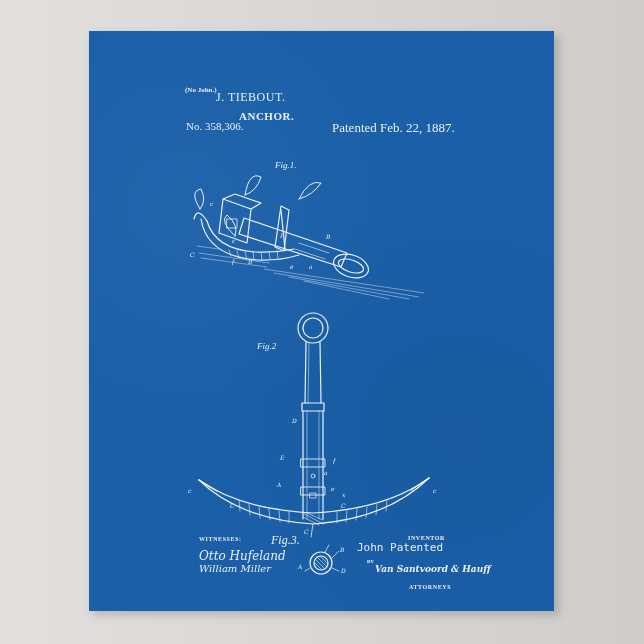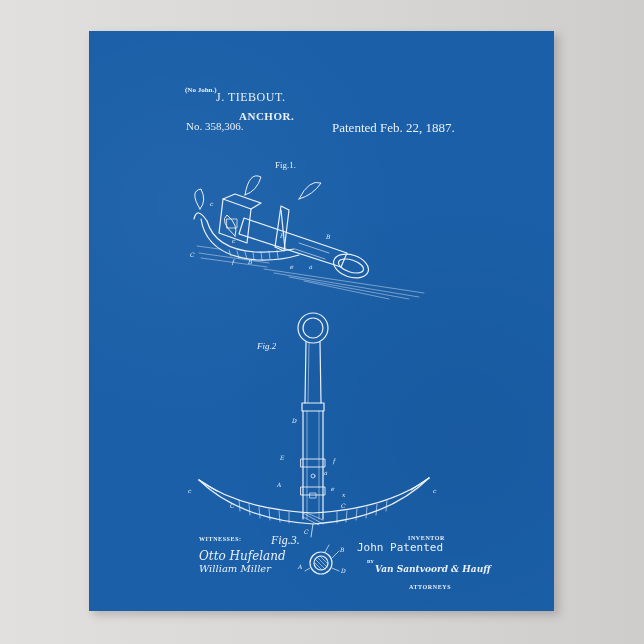--- a/index.html
+++ b/index.html
@@ -19,21 +19,21 @@
       radial-gradient(circle at 20% 30%, rgba(255,255,255,0.04) 0, transparent 40%),
       radial-gradient(circle at 80% 70%, rgba(0,0,0,0.05) 0, transparent 45%);
     overflow:hidden;
   }
   .txt { position:absolute; color:#e9f0f8; white-space:nowrap; }
   .nomodel { left:96px; top:55px; font-size:7px; font-weight:bold; }
   .inventor-name { left:127px; top:59px; font-size:12px; letter-spacing:0.5px;text-align:center; }
   .title { left:150px; top:79px; font-size:11px; font-weight:bold; letter-spacing:0.5px; }
   .patno { left:97px; top:89px; font-size:11px; }
   .patdate { left:243px; top:89px; font-size:13px; }
-  .fig1 { left:186px; top:129px; font-size:9px; }
+  .fig1 { left:186px; top:129px; font-size:9px; font-style:italic; }
   .fig2 { left:168px; top:310px; font-size:9px; font-style:italic; }
   .fig3 { left:182px; top:502px; font-size:12px; font-style:italic; }
   .witnesses { left:110px; top:505px; font-size:6px; font-weight:bold; letter-spacing:0.6px; }
   .sig1 { left:110px; top:518px; font-size:12px; font-style:italic; font-family:"DejaVu Serif", serif; }
   .sig2 { left:110px; top:532px; font-size:10px; font-style:italic; font-family:"DejaVu Serif", serif; }
   .inventor-label { left:319px; top:504px; font-size:6px; font-weight:bold; letter-spacing:0.6px; }
   .inventor-sig { left:268px; top:510px; font-size:11px; font-family:"DejaVu Sans Mono", monospace; }
   .by { left:278px; top:528px; font-size:5px; font-weight:bold; }
   .attorney-sig { left:286px; top:533px; font-size:9px; font-style:italic; font-family:"DejaVu Serif", serif;font-weight:bold; }
   .attorneys { left:320px; top:553px; font-size:6px; font-weight:bold; letter-spacing:0.6px; }

